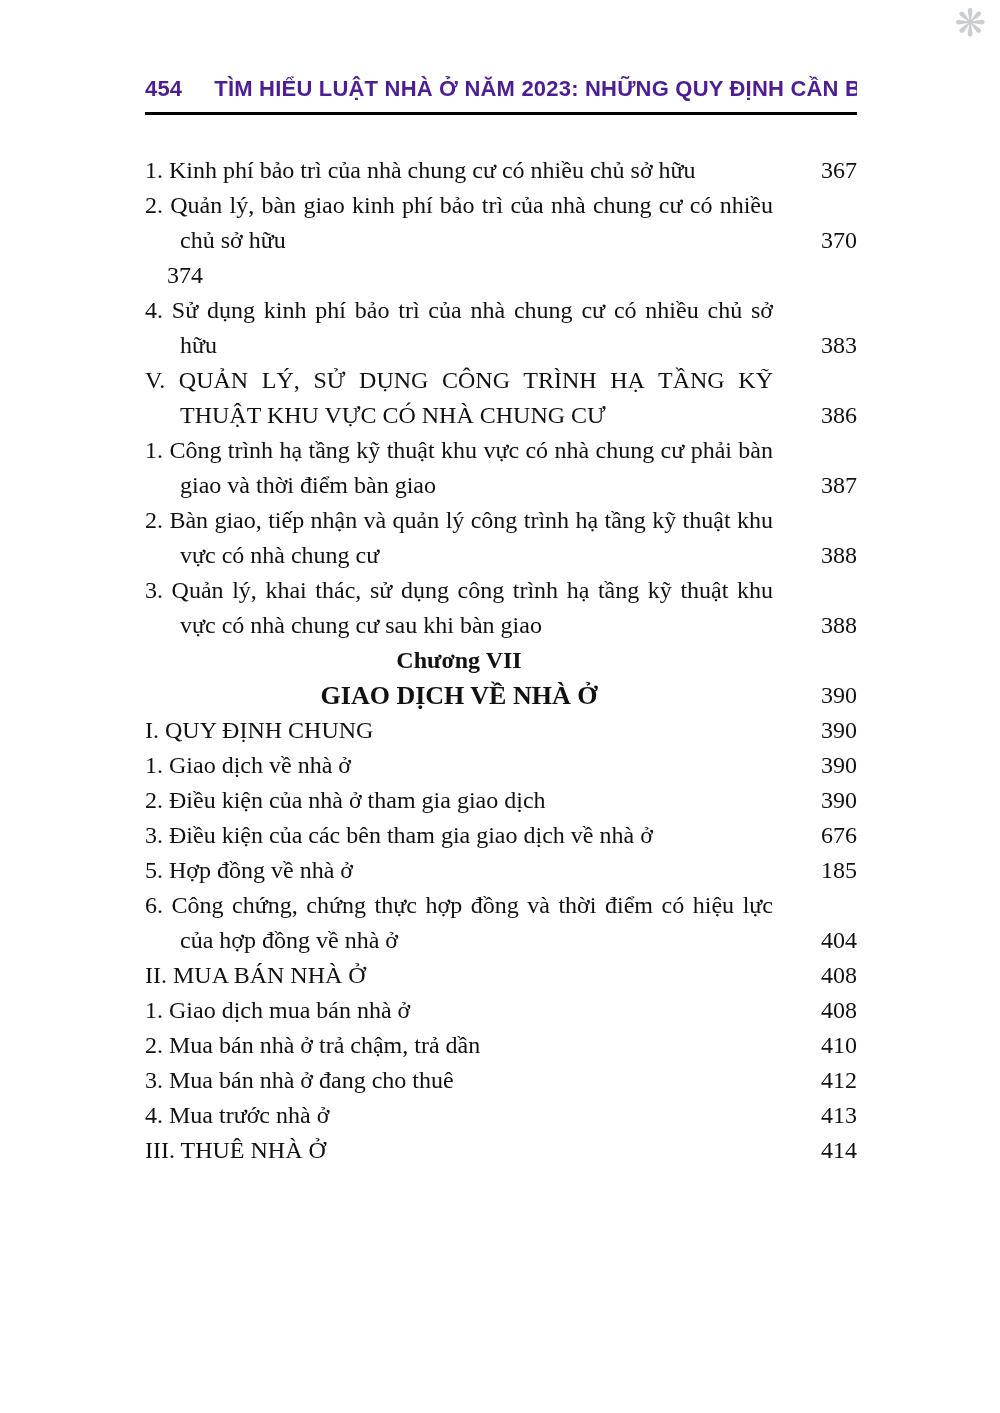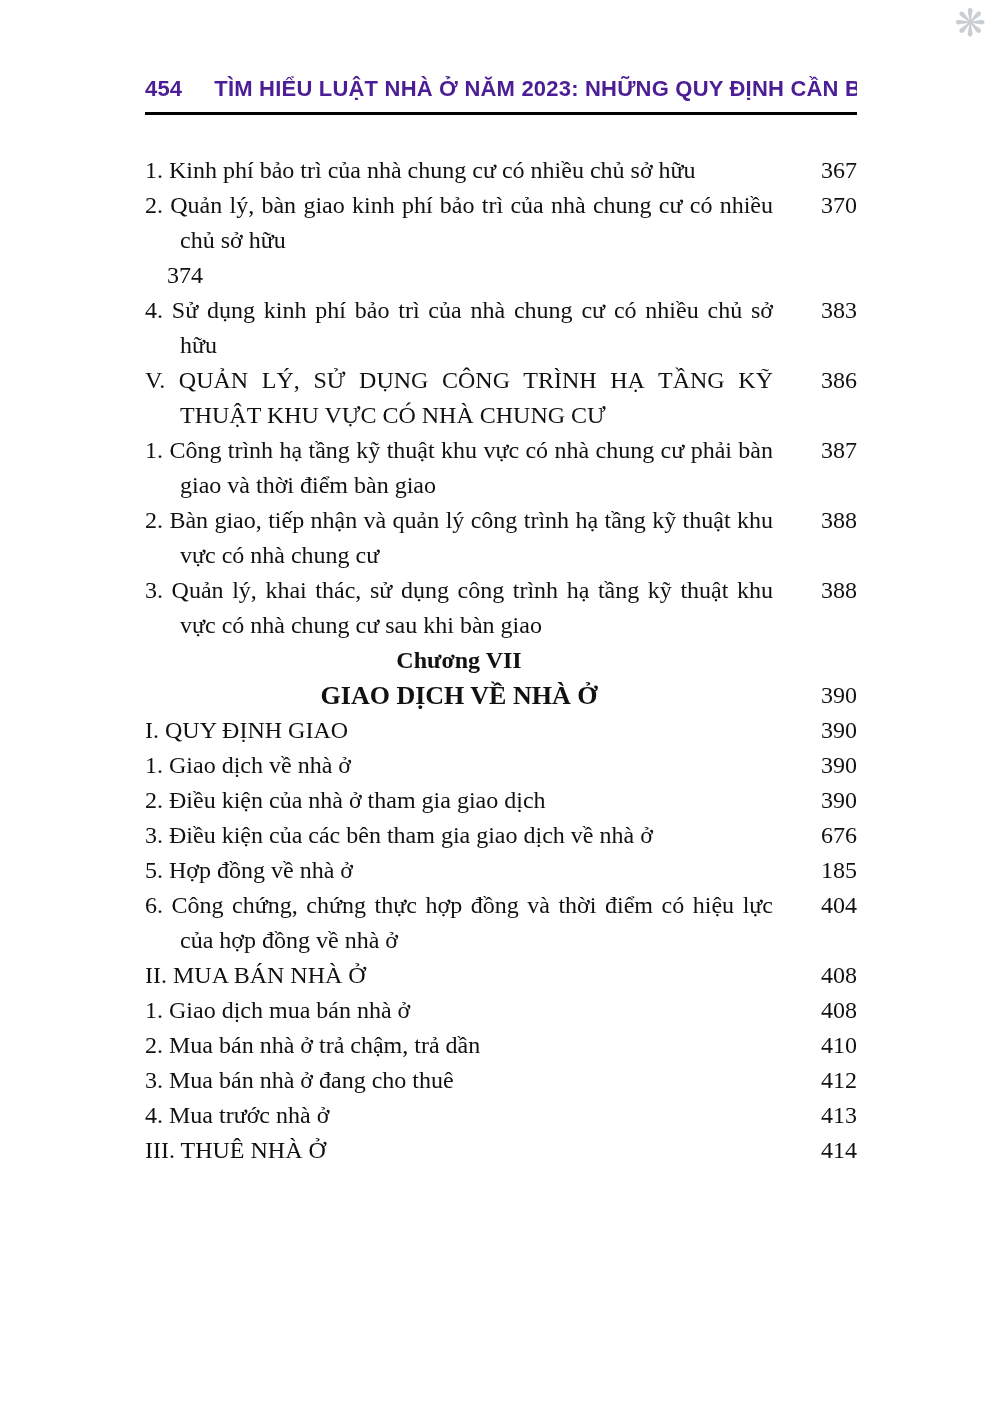--- a/index.html
+++ b/index.html
@@ -46,21 +46,21 @@
     border-bottom: 3px solid #000000;
   }
   .running-header .hdr-title { flex: 1 1 auto; overflow: hidden; }
   .toc {
     margin-top: 38px;
     font-size: 24px;
     line-height: 35px;
   }
   .toc-row {
     display: flex;
-    align-items: flex-start;
+    align-items: flex-end;
     column-gap: 26px;
   }
   .entry-text {
     flex: 1 1 auto;
     text-align: justify;
     padding-left: 35px;
     text-indent: -35px;
   }
   .entry-page {
     flex: 0 0 58px;
@@ -126,21 +126,21 @@
         </div>
         <div class="toc-row chapter_label">
           <span class="entry-text">Chương VII</span>
           <span class="entry-page"></span>
         </div>
         <div class="toc-row chapter_title">
           <span class="entry-text">GIAO DỊCH VỀ NHÀ Ở</span>
           <span class="entry-page">390</span>
         </div>
         <div class="toc-row section">
-          <span class="entry-text">I. QUY ĐỊNH GIAO</span>
+          <span class="entry-text">I. QUY ĐỊNH CHUNG</span>
           <span class="entry-page">390</span>
         </div>
         <div class="toc-row item">
           <span class="entry-text">1. Giao dịch về nhà ở</span>
           <span class="entry-page">390</span>
         </div>
         <div class="toc-row item">
           <span class="entry-text">2. Điều kiện của nhà ở tham gia giao dịch</span>
           <span class="entry-page">390</span>
         </div>

